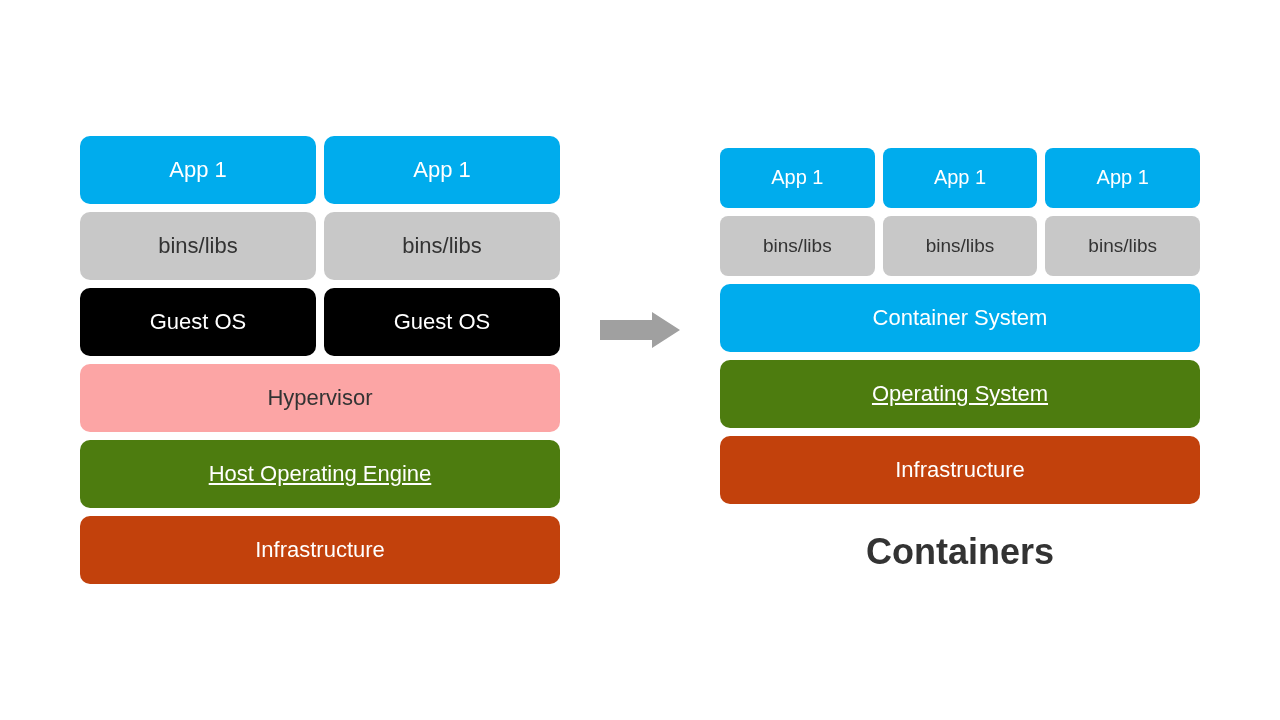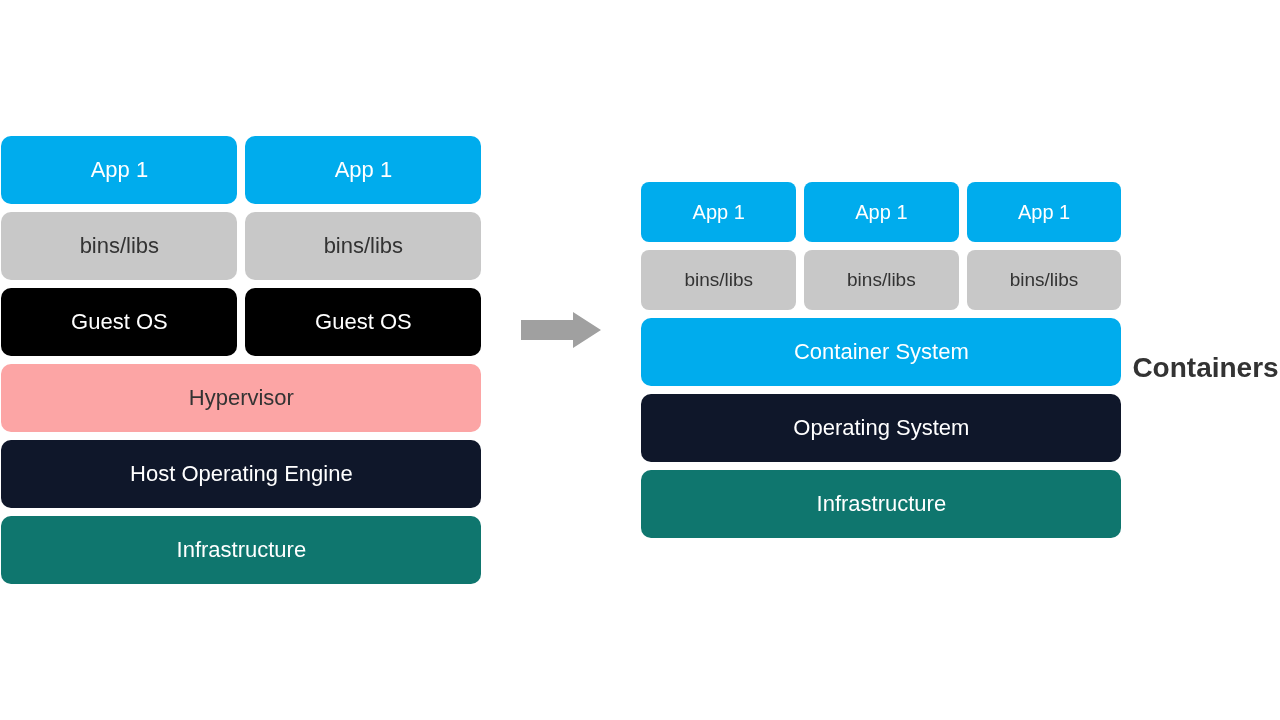--- a/index.html
+++ b/index.html
@@ -15,21 +15,21 @@
     }
     .diagram {
       display: flex;
       align-items: center;
       justify-content: center;
       gap: 40px;
       width: 1200px;
     }
     .column {
       display: flex;
-      flex-direction: row;
+      flex-direction: column;
       align-items: center;
       gap: 11px;
     }
     .stack {
       display: flex;
       flex-direction: column;
       gap: 8px;
       width: 480px;
     }
     .stack-right {
@@ -60,29 +60,30 @@
     }
     .box-gray {
       background-color: #000000;
       color: #ffffff;
     }
     .box-lightgray2 {
       background-color: #fca5a5;
       color: #333333;
     }
     .box-graymed {
-      background-color: #0f172a;
-      color: #ffffff;
+      background-color: #4d7c0f;
+      color: #ffffff;
+      text-decoration: underline;
     }
     .box-darkblue {
-      background-color: #0f766e;
+      background-color: #c2410c;
       color: #ffffff;
     }
     .title {
-      font-size: 28px;
+      font-size: 36px;
       font-weight: 700;
       color: #333333;
       margin-top: 16px;
     }
     .arrow-container {
       display: flex;
       align-items: center;
       justify-content: center;
       padding-bottom: 60px;
     }

